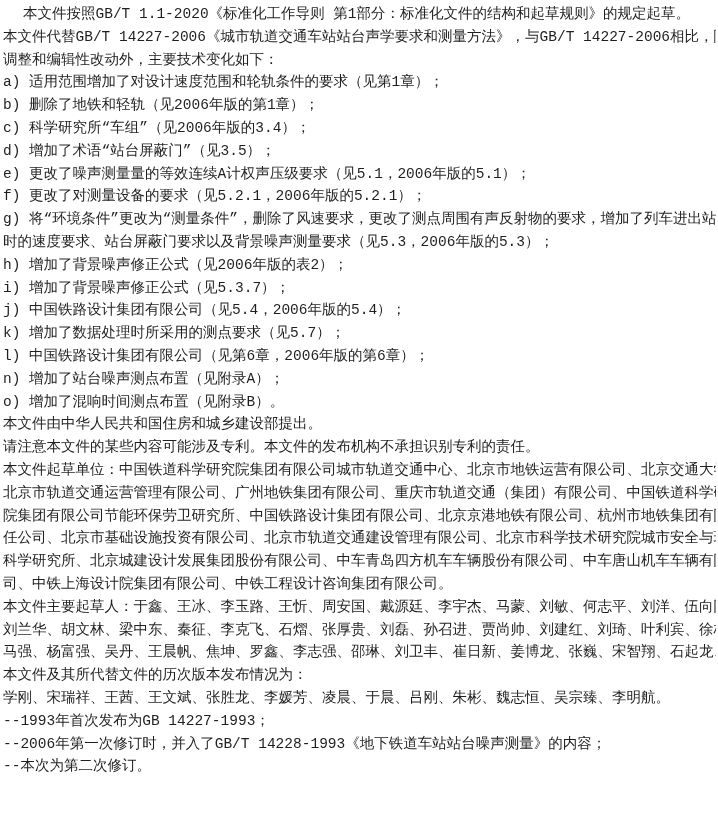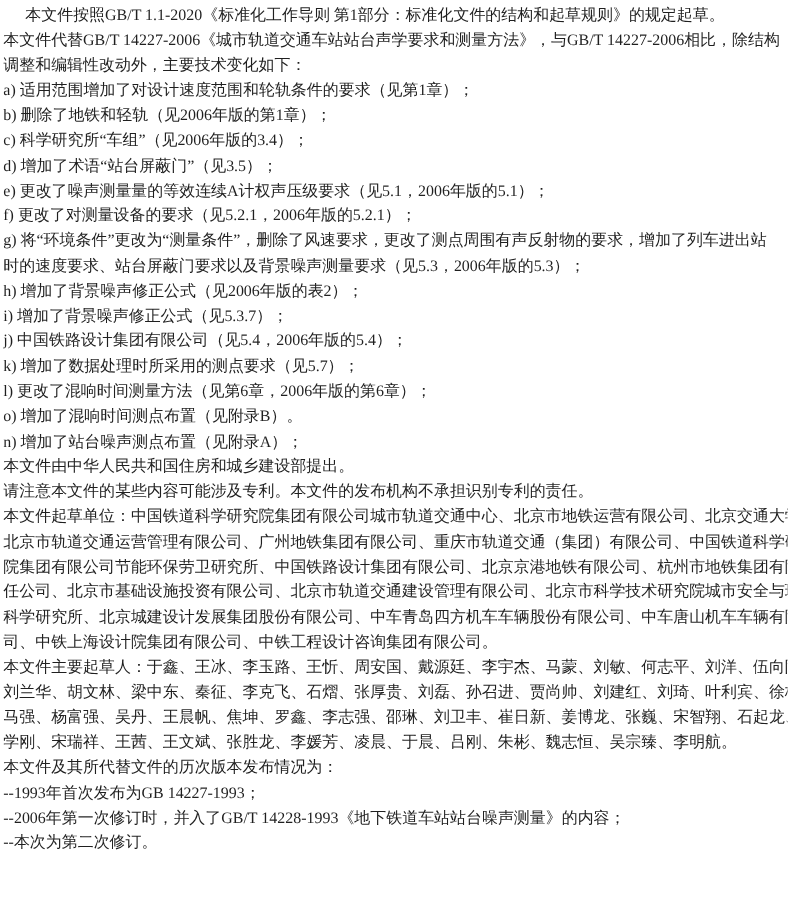--- a/index.html
+++ b/index.html
@@ -4,21 +4,21 @@
 <style>
   html, body { margin: 0; padding: 0; background: #ffffff; }
   .page {
     width: 718px;
     height: 825px;
     box-sizing: border-box;
     padding: 3px 2px 0 3px;
     overflow: hidden;
     background: #ffffff;
     color: #1f1f1f;
-    font-family: Liberation Serif, serif;
+    font-family: Liberation Mono, monospace;
     font-size: 14.5px;
     line-height: 22.8px;
   }
   .line {
     display: block;
     height: 22.8px;
     white-space: nowrap;
     overflow: hidden;
   }
   .indent { text-indent: 20px; }
@@ -35,32 +35,32 @@
   <div class="line">c) 科学研究所“车组”（见2006年版的3.4）；</div>
   <div class="line">d) 增加了术语“站台屏蔽门”（见3.5）；</div>
   <div class="line">e) 更改了噪声测量量的等效连续A计权声压级要求（见5.1，2006年版的5.1）；</div>
   <div class="line">f) 更改了对测量设备的要求（见5.2.1，2006年版的5.2.1）；</div>
   <div class="line">g) 将“环境条件”更改为“测量条件”，删除了风速要求，更改了测点周围有声反射物的要求，增加了列车进出站</div>
   <div class="line">时的速度要求、站台屏蔽门要求以及背景噪声测量要求（见5.3，2006年版的5.3）；</div>
   <div class="line">h) 增加了背景噪声修正公式（见2006年版的表2）；</div>
   <div class="line">i) 增加了背景噪声修正公式（见5.3.7）；</div>
   <div class="line">j) 中国铁路设计集团有限公司（见5.4，2006年版的5.4）；</div>
   <div class="line">k) 增加了数据处理时所采用的测点要求（见5.7）；</div>
-  <div class="line">l) 更改了混响时间测量方法（见第6章，2006年版的第6章）；</div>
+  <div class="line">l) 中国铁路设计集团有限公司（见第6章，2006年版的第6章）；</div>
+  <div class="line">n) 增加了站台噪声测点布置（见附录A）；</div>
   <div class="line">o) 增加了混响时间测点布置（见附录B）。</div>
-  <div class="line">n) 增加了站台噪声测点布置（见附录A）；</div>
   <div class="line">本文件由中华人民共和国住房和城乡建设部提出。</div>
   <div class="line">请注意本文件的某些内容可能涉及专利。本文件的发布机构不承担识别专利的责任。</div>
   <div class="line">本文件起草单位：中国铁道科学研究院集团有限公司城市轨道交通中心、北京市地铁运营有限公司、北京交通大学、</div>
   <div class="line">北京市轨道交通运营管理有限公司、广州地铁集团有限公司、重庆市轨道交通（集团）有限公司、中国铁道科学研究</div>
   <div class="line">院集团有限公司节能环保劳卫研究所、中国铁路设计集团有限公司、北京京港地铁有限公司、杭州市地铁集团有限责</div>
   <div class="line">任公司、北京市基础设施投资有限公司、北京市轨道交通建设管理有限公司、北京市科学技术研究院城市安全与环境</div>
   <div class="line">科学研究所、北京城建设计发展集团股份有限公司、中车青岛四方机车车辆股份有限公司、中车唐山机车车辆有限公</div>
   <div class="line">司、中铁上海设计院集团有限公司、中铁工程设计咨询集团有限公司。</div>
   <div class="line">本文件主要起草人：于鑫、王冰、李玉路、王忻、周安国、戴源廷、李宇杰、马蒙、刘敏、何志平、刘洋、伍向阳、</div>
   <div class="line">刘兰华、胡文林、梁中东、秦征、李克飞、石熠、张厚贵、刘磊、孙召进、贾尚帅、刘建红、刘琦、叶利宾、徐栋、</div>
   <div class="line">马强、杨富强、吴丹、王晨帆、焦坤、罗鑫、李志强、邵琳、刘卫丰、崔日新、姜博龙、张巍、宋智翔、石起龙、刘</div>
+  <div class="line">本文件及其所代替文件的历次版本发布情况为：</div>
   <div class="line">学刚、宋瑞祥、王茜、王文斌、张胜龙、李媛芳、凌晨、于晨、吕刚、朱彬、魏志恒、吴宗臻、李明航。</div>
-  <div class="line">本文件及其所代替文件的历次版本发布情况为：</div>
   <div class="line">--1993年首次发布为GB 14227-1993；</div>
   <div class="line">--2006年第一次修订时，并入了GB/T 14228-1993《地下铁道车站站台噪声测量》的内容；</div>
   <div class="line">--本次为第二次修订。</div>
 </div>
 
 </body></html>

